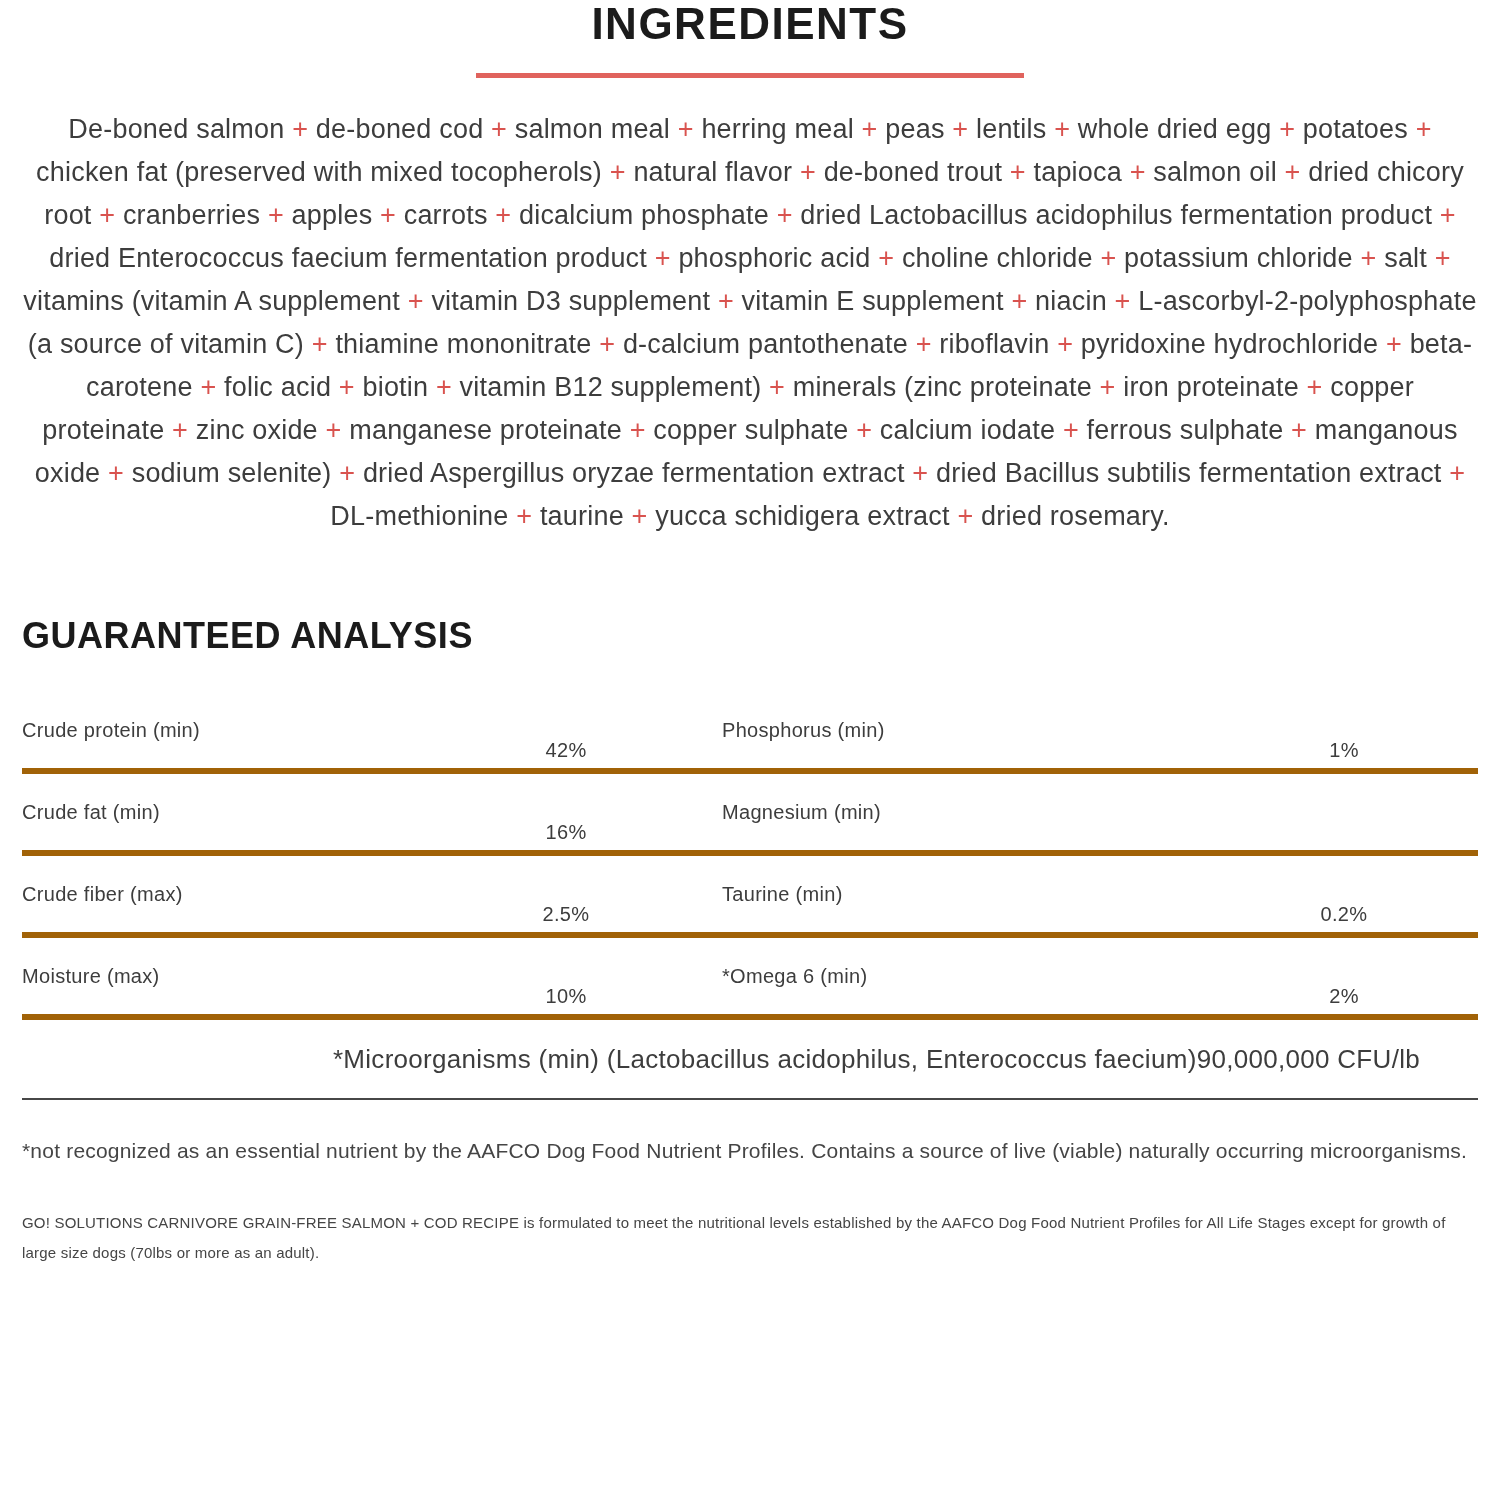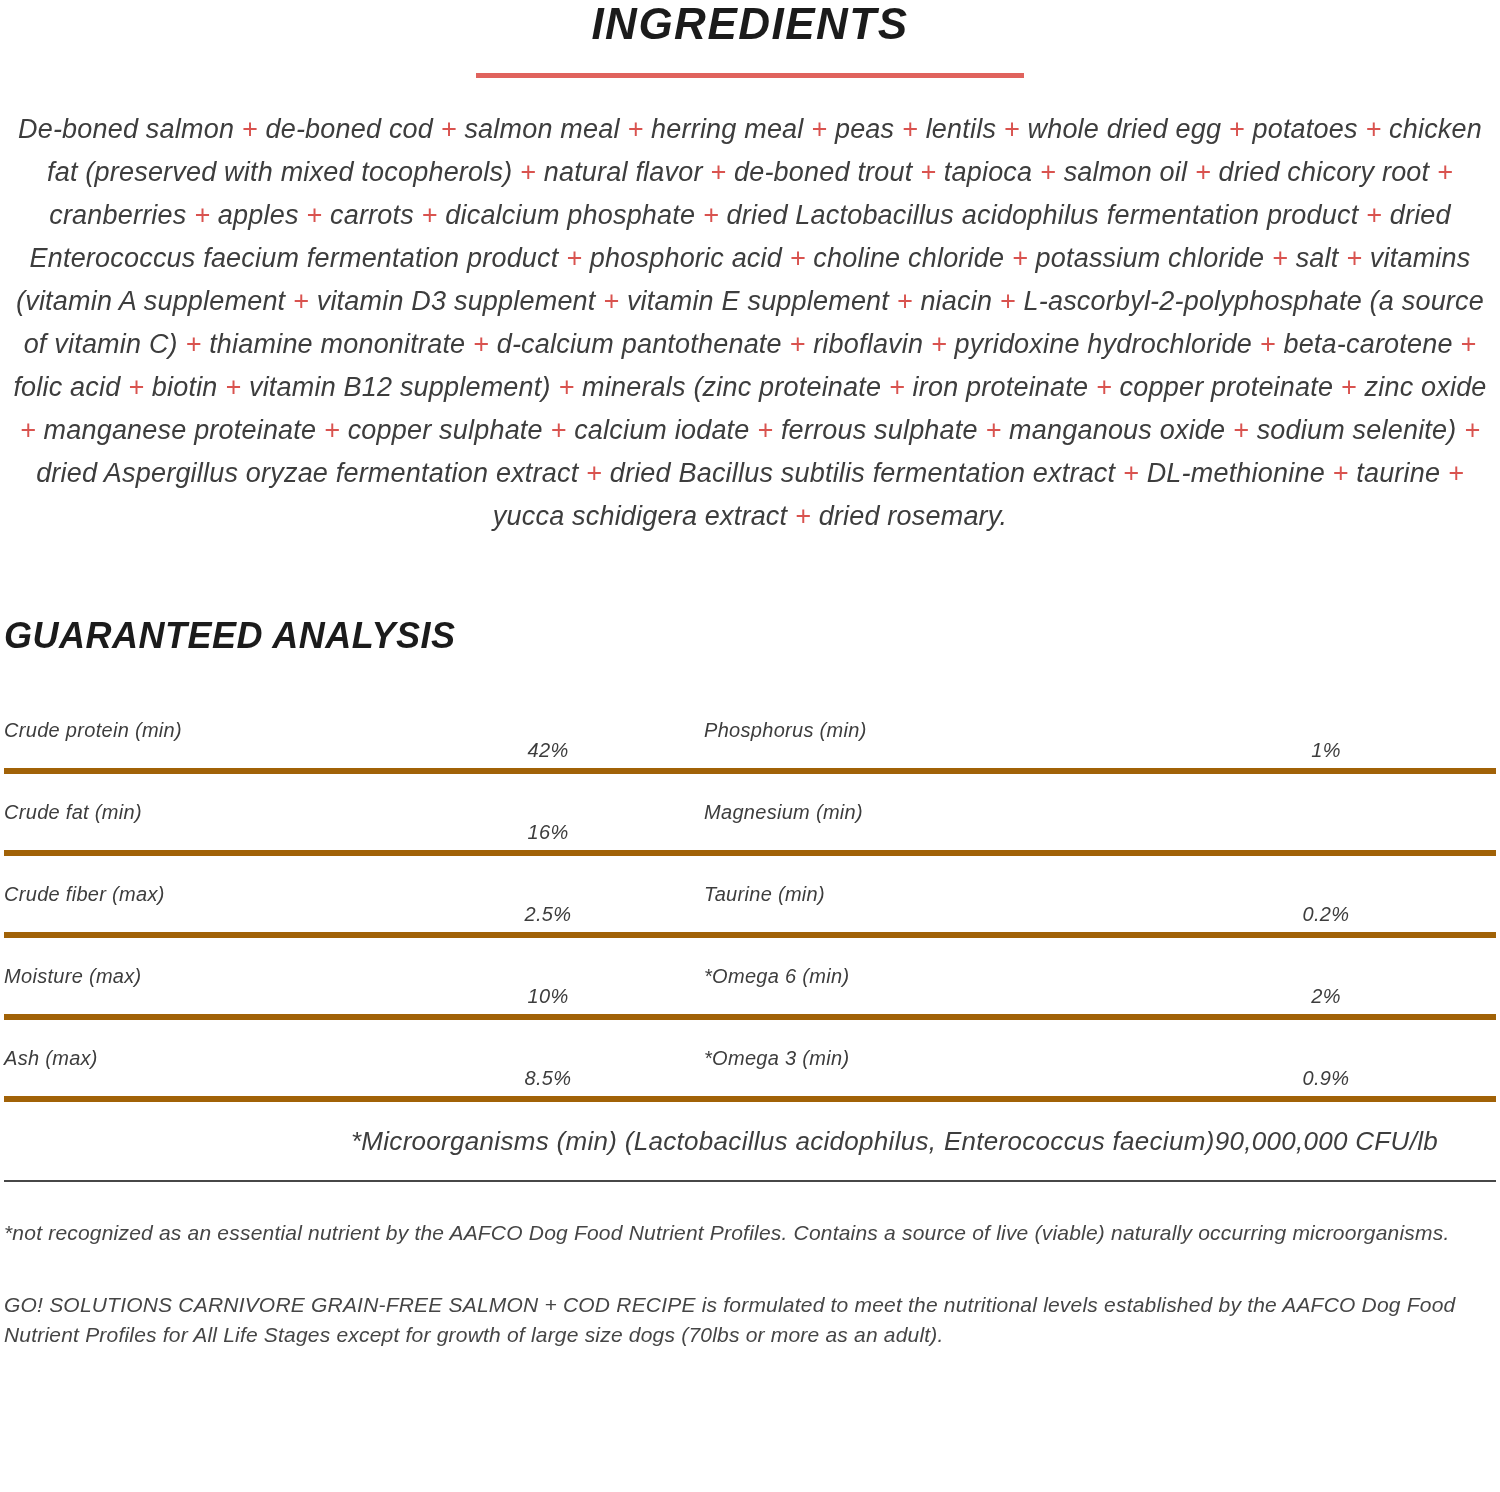--- a/index.html
+++ b/index.html
@@ -4,21 +4,21 @@
 <style>
   * { margin: 0; padding: 0; box-sizing: border-box; }
   html, body { background: #ffffff; }
   body {
     width: 1500px;
     height: 1492px;
     font-family: "Liberation Sans", sans-serif;
     color: #3d3d3d;
     overflow: hidden;
   }
-  .page { width: 1500px; padding: 0 4px; font-style: italic; }
+  .page { width: 1500px; padding: 0 22px; }
 
   
   .ing-header { text-align: center; padding-top: 2px; }
   .ing-title {
     font-size: 44px;
     font-weight: bold;
     letter-spacing: 1.5px;
     color: #1b1b1b;
     line-height: 1;
     display: inline-block;
@@ -75,21 +75,21 @@
   
   .footnote-1 {
     margin-top: 36px;
     font-size: 21px;
     letter-spacing: 0.2px;
     color: #454545;
     line-height: 30px;
   }
   .footnote-2 {
     margin-top: 42px;
-    font-size: 21px;
+    font-size: 15px;
     letter-spacing: 0.2px;
     color: #454545;
     line-height: 30px;
   }
 </style>
 </head>
 <body>
 
 <div class="page">
 
@@ -123,27 +123,20 @@
         <div class="ga-label">Taurine (min)</div>
         <div class="ga-value">0.2%</div>
       </div>
       <div class="ga-row">
         <div class="ga-label">Moisture (max)</div>
         <div class="ga-value">10%</div>
         <div class="ga-spacer"></div>
         <div class="ga-label">*Omega 6 (min)</div>
         <div class="ga-value">2%</div>
       </div>
-      <div class="ga-row">
-        <div class="ga-label">Ash (max)</div>
-        <div class="ga-value">8.5%</div>
-        <div class="ga-spacer"></div>
-        <div class="ga-label">*Omega 3 (min)</div>
-        <div class="ga-value">0.9%</div>
-      </div>
     </div>
 
   <div class="micro-row">
     <span class="micro-label">*Microorganisms (min) (Lactobacillus acidophilus, Enterococcus faecium)</span>
     <span class="micro-value">90,000,000 CFU/lb</span>
   </div>
 
   <div class="footnote-1">*not recognized as an essential nutrient by the AAFCO Dog Food Nutrient Profiles. Contains a source of live (viable) naturally occurring microorganisms.</div>
 
   <div class="footnote-2">GO! SOLUTIONS CARNIVORE GRAIN-FREE SALMON + COD RECIPE  is formulated to meet the nutritional levels established by the AAFCO Dog Food Nutrient Profiles for All Life Stages except for growth of large size dogs (70lbs or more as an adult).</div>

